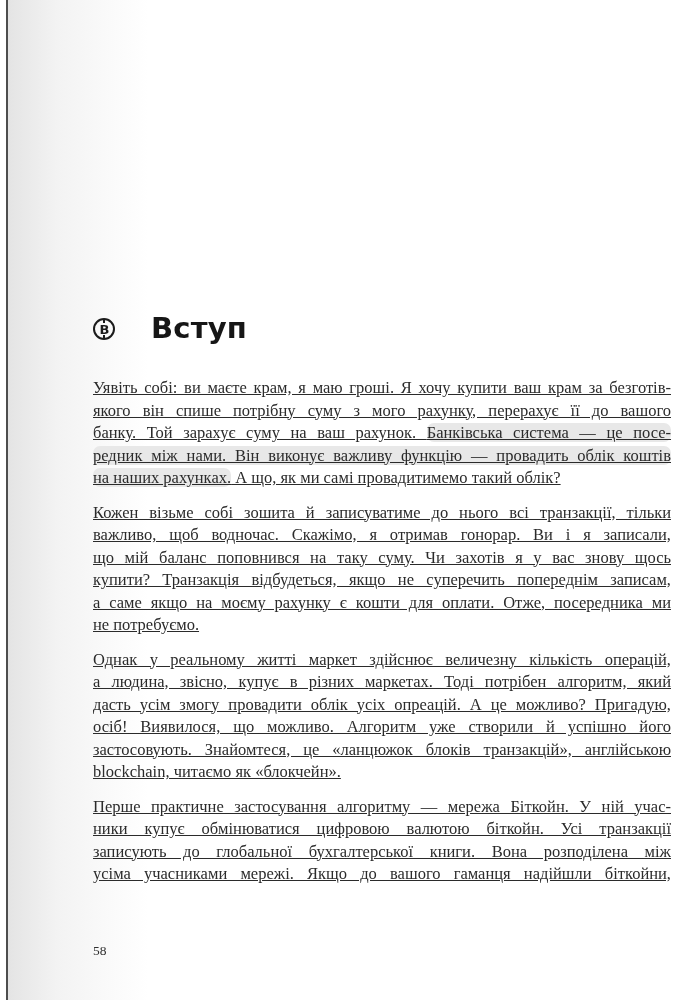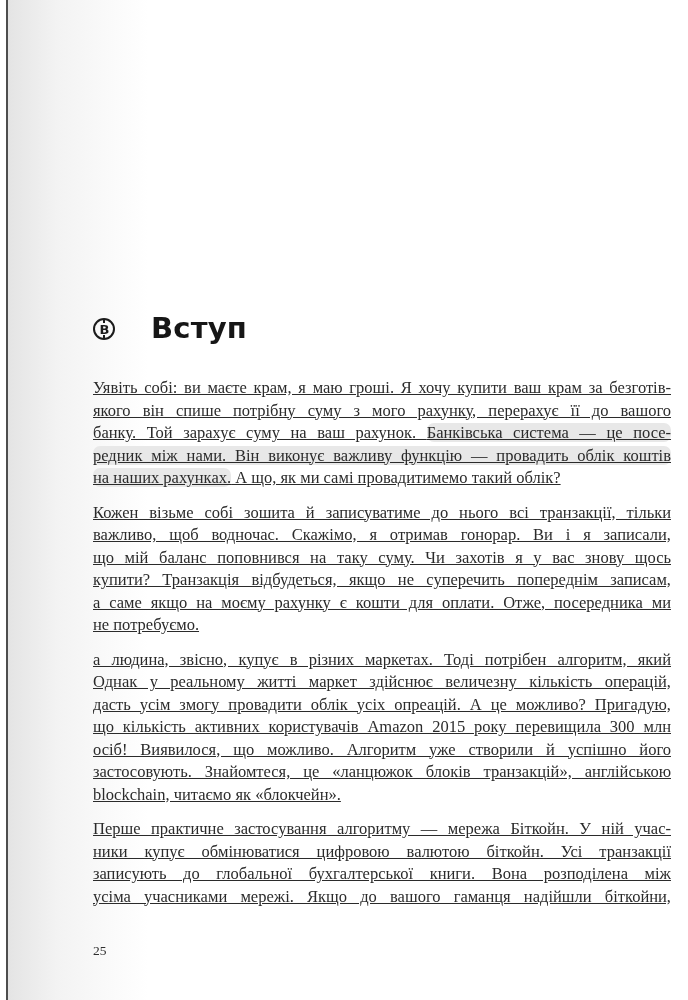--- a/index.html
+++ b/index.html
@@ -104,30 +104,29 @@
       </div>
       <div class="paragraph">
         <div class="line"><span>Кожен візьме собі зошита й записуватиме до нього всі транзакції, тільки</span></div>
         <div class="line"><span>важливо, щоб водночас. Скажімо, я отримав гонорар. Ви і я записали,</span></div>
         <div class="line"><span>що мій баланс поповнився на таку суму. Чи захотів я у вас знову щось</span></div>
         <div class="line"><span>купити? Транзакція відбудеться, якщо не суперечить попереднім записам,</span></div>
         <div class="line"><span>а саме якщо на моєму рахунку є кошти для оплати. Отже, посередника ми</span></div>
         <div class="line line-end"><span>не потребуємо.</span></div>
       </div>
       <div class="paragraph">
+        <div class="line"><span>Однак у реальному житті маркет здійснює величезну кількість операцій,</span></div>
         <div class="line"><span>а людина, звісно, купує в різних маркетах. Тоді потрібен алгоритм, який</span></div>
-        <div class="line"><span>Однак у реальному житті маркет здійснює величезну кількість операцій,</span></div>
         <div class="line"><span>дасть усім змогу провадити облік усіх опреацій. А це можливо? Пригадую,</span></div>
-        <div class="line"><span>що кількість активних користувачів Amazon 2015 року перевищила 300 млн</span></div>
         <div class="line"><span>осіб! Виявилося, що можливо. Алгоритм уже створили й успішно його</span></div>
         <div class="line"><span>застосовують. Знайомтеся, це «ланцюжок блоків транзакцій», англійською</span></div>
         <div class="line line-end"><span>blockchain, читаємо як «блокчейн».</span></div>
       </div>
       <div class="paragraph">
         <div class="line"><span>Перше практичне застосування алгоритму — мережа Біткойн. У ній учас-</span></div>
         <div class="line"><span>ники купує обмінюватися цифровою валютою біткойн. Усі транзакції</span></div>
         <div class="line"><span>записують до глобальної бухгалтерської книги. Вона розподілена між</span></div>
         <div class="line"><span>усіма учасниками мережі. Якщо до вашого гаманця надійшли біткойни,</span></div>
       </div>
     </div>
 </div>
 
-<div class="page-number">25</div>
+<div class="page-number">58</div>
 
 </body></html>

